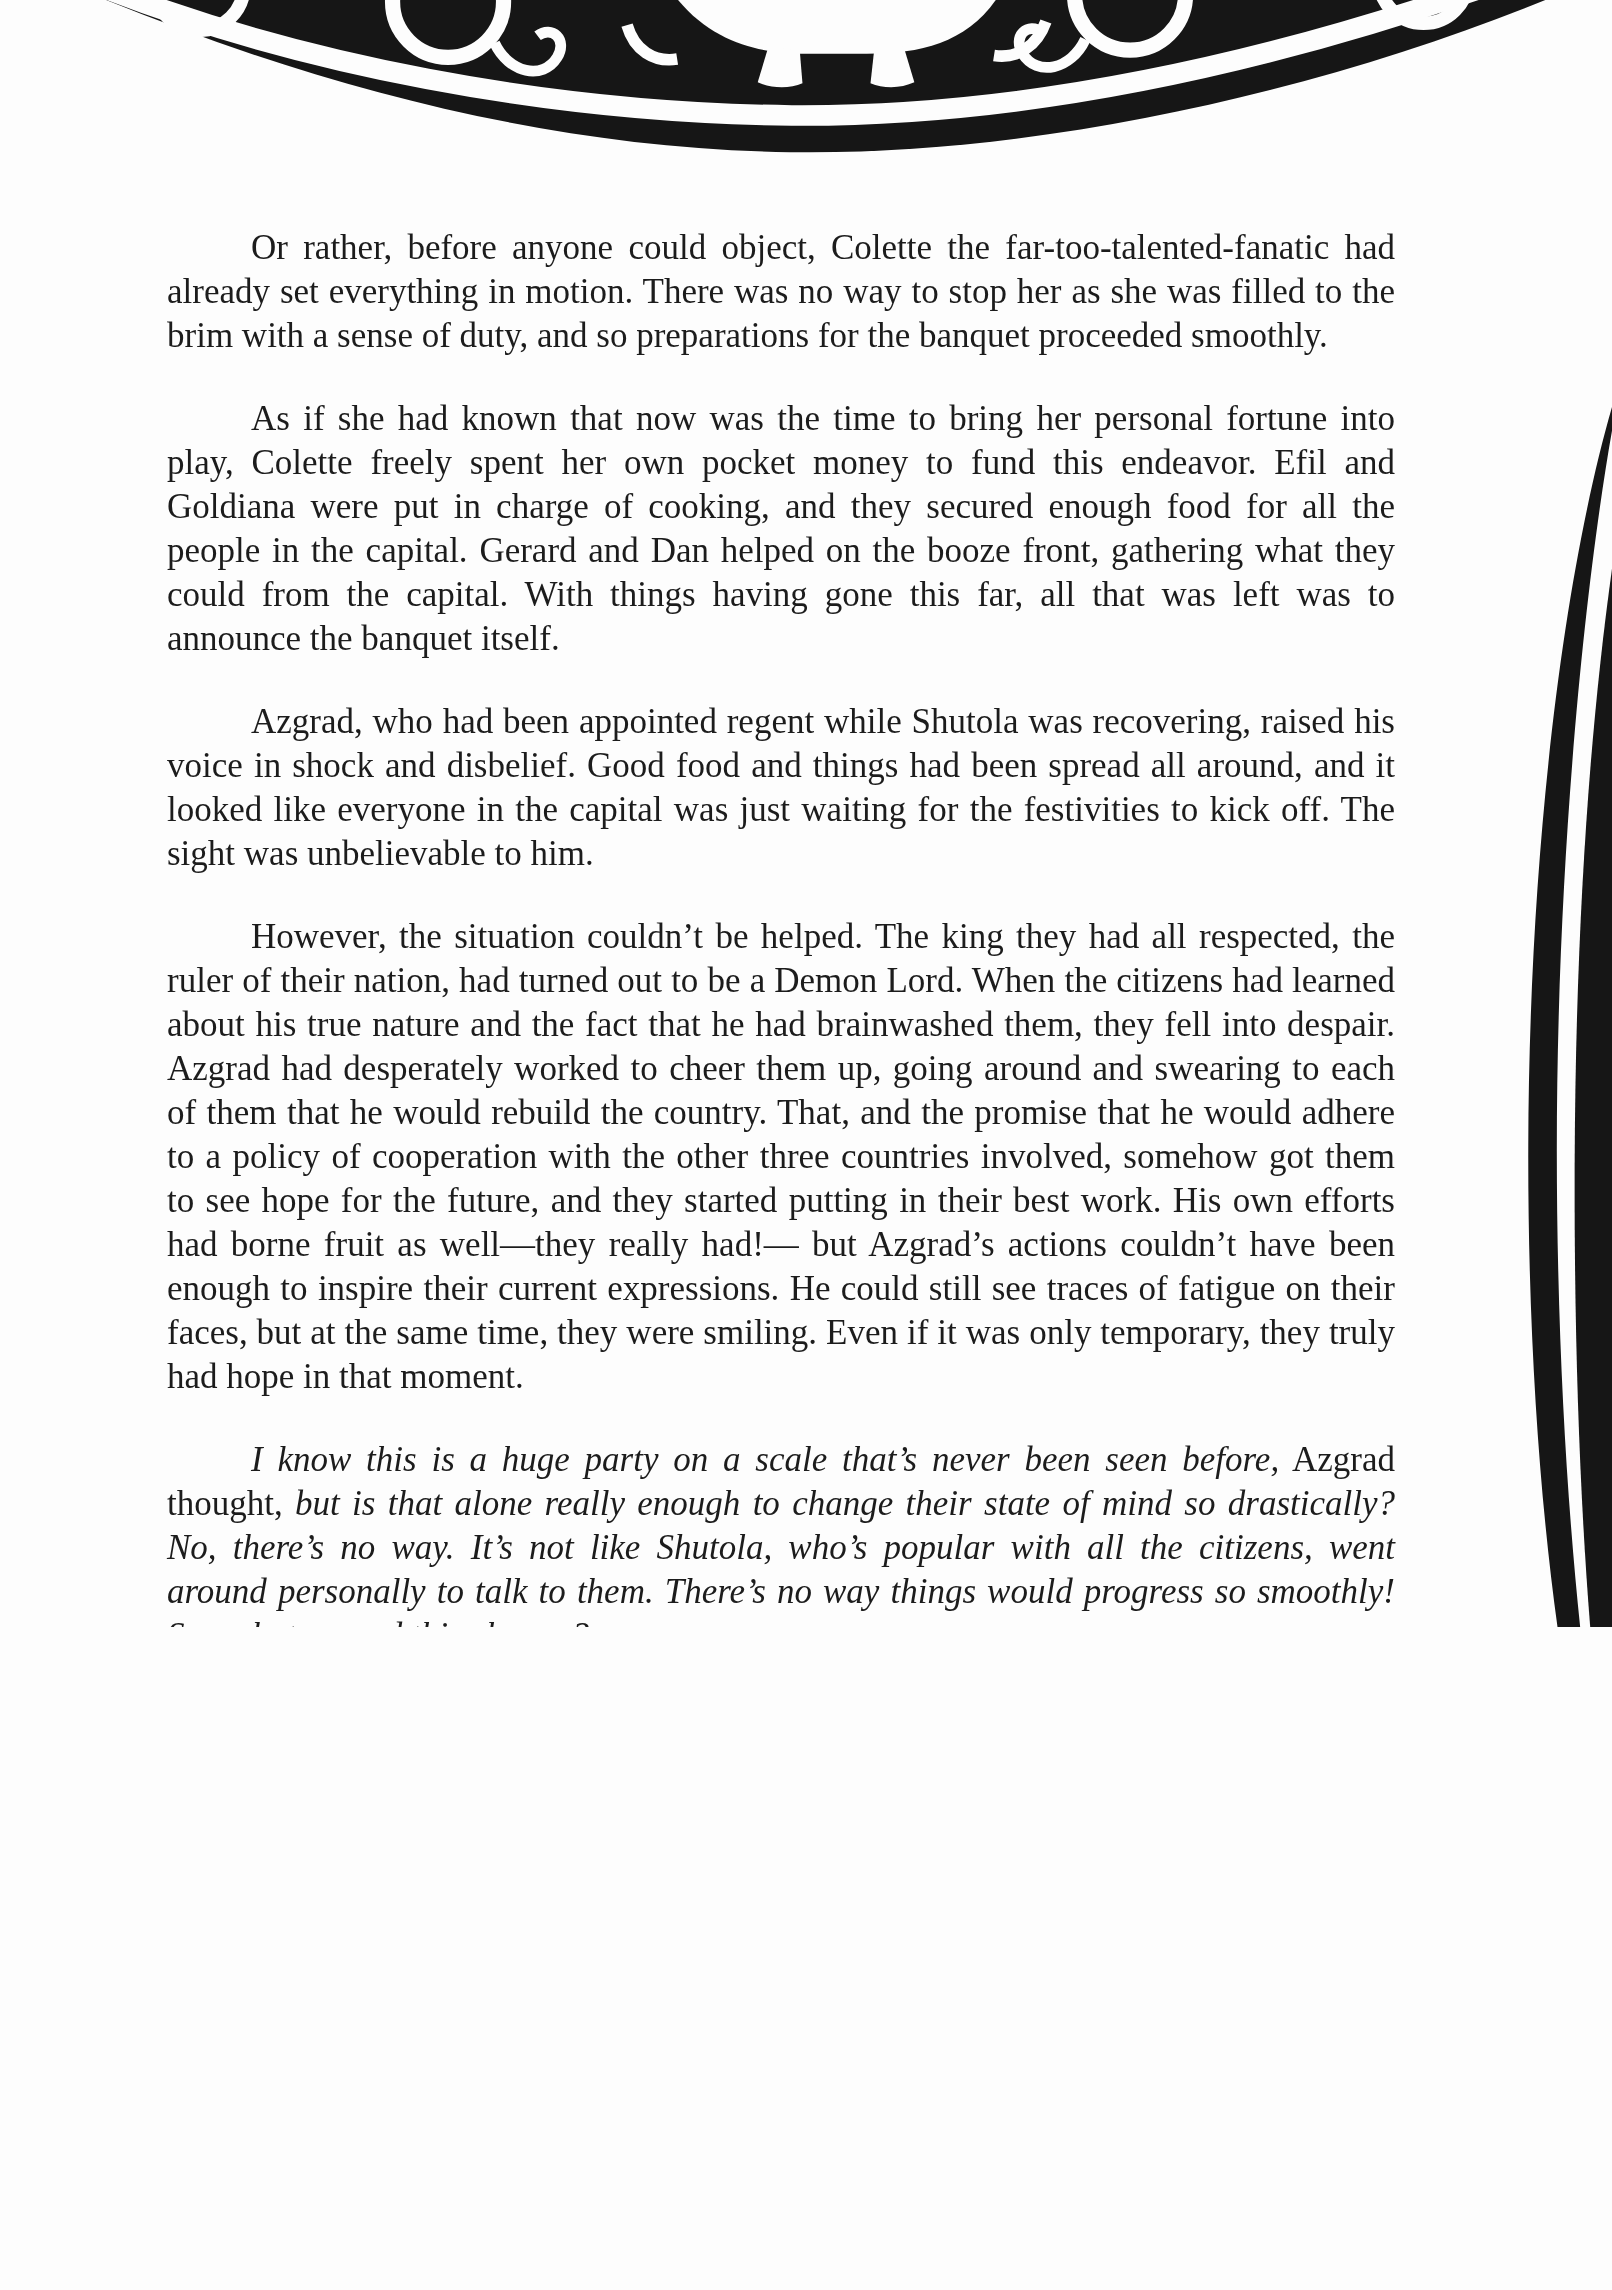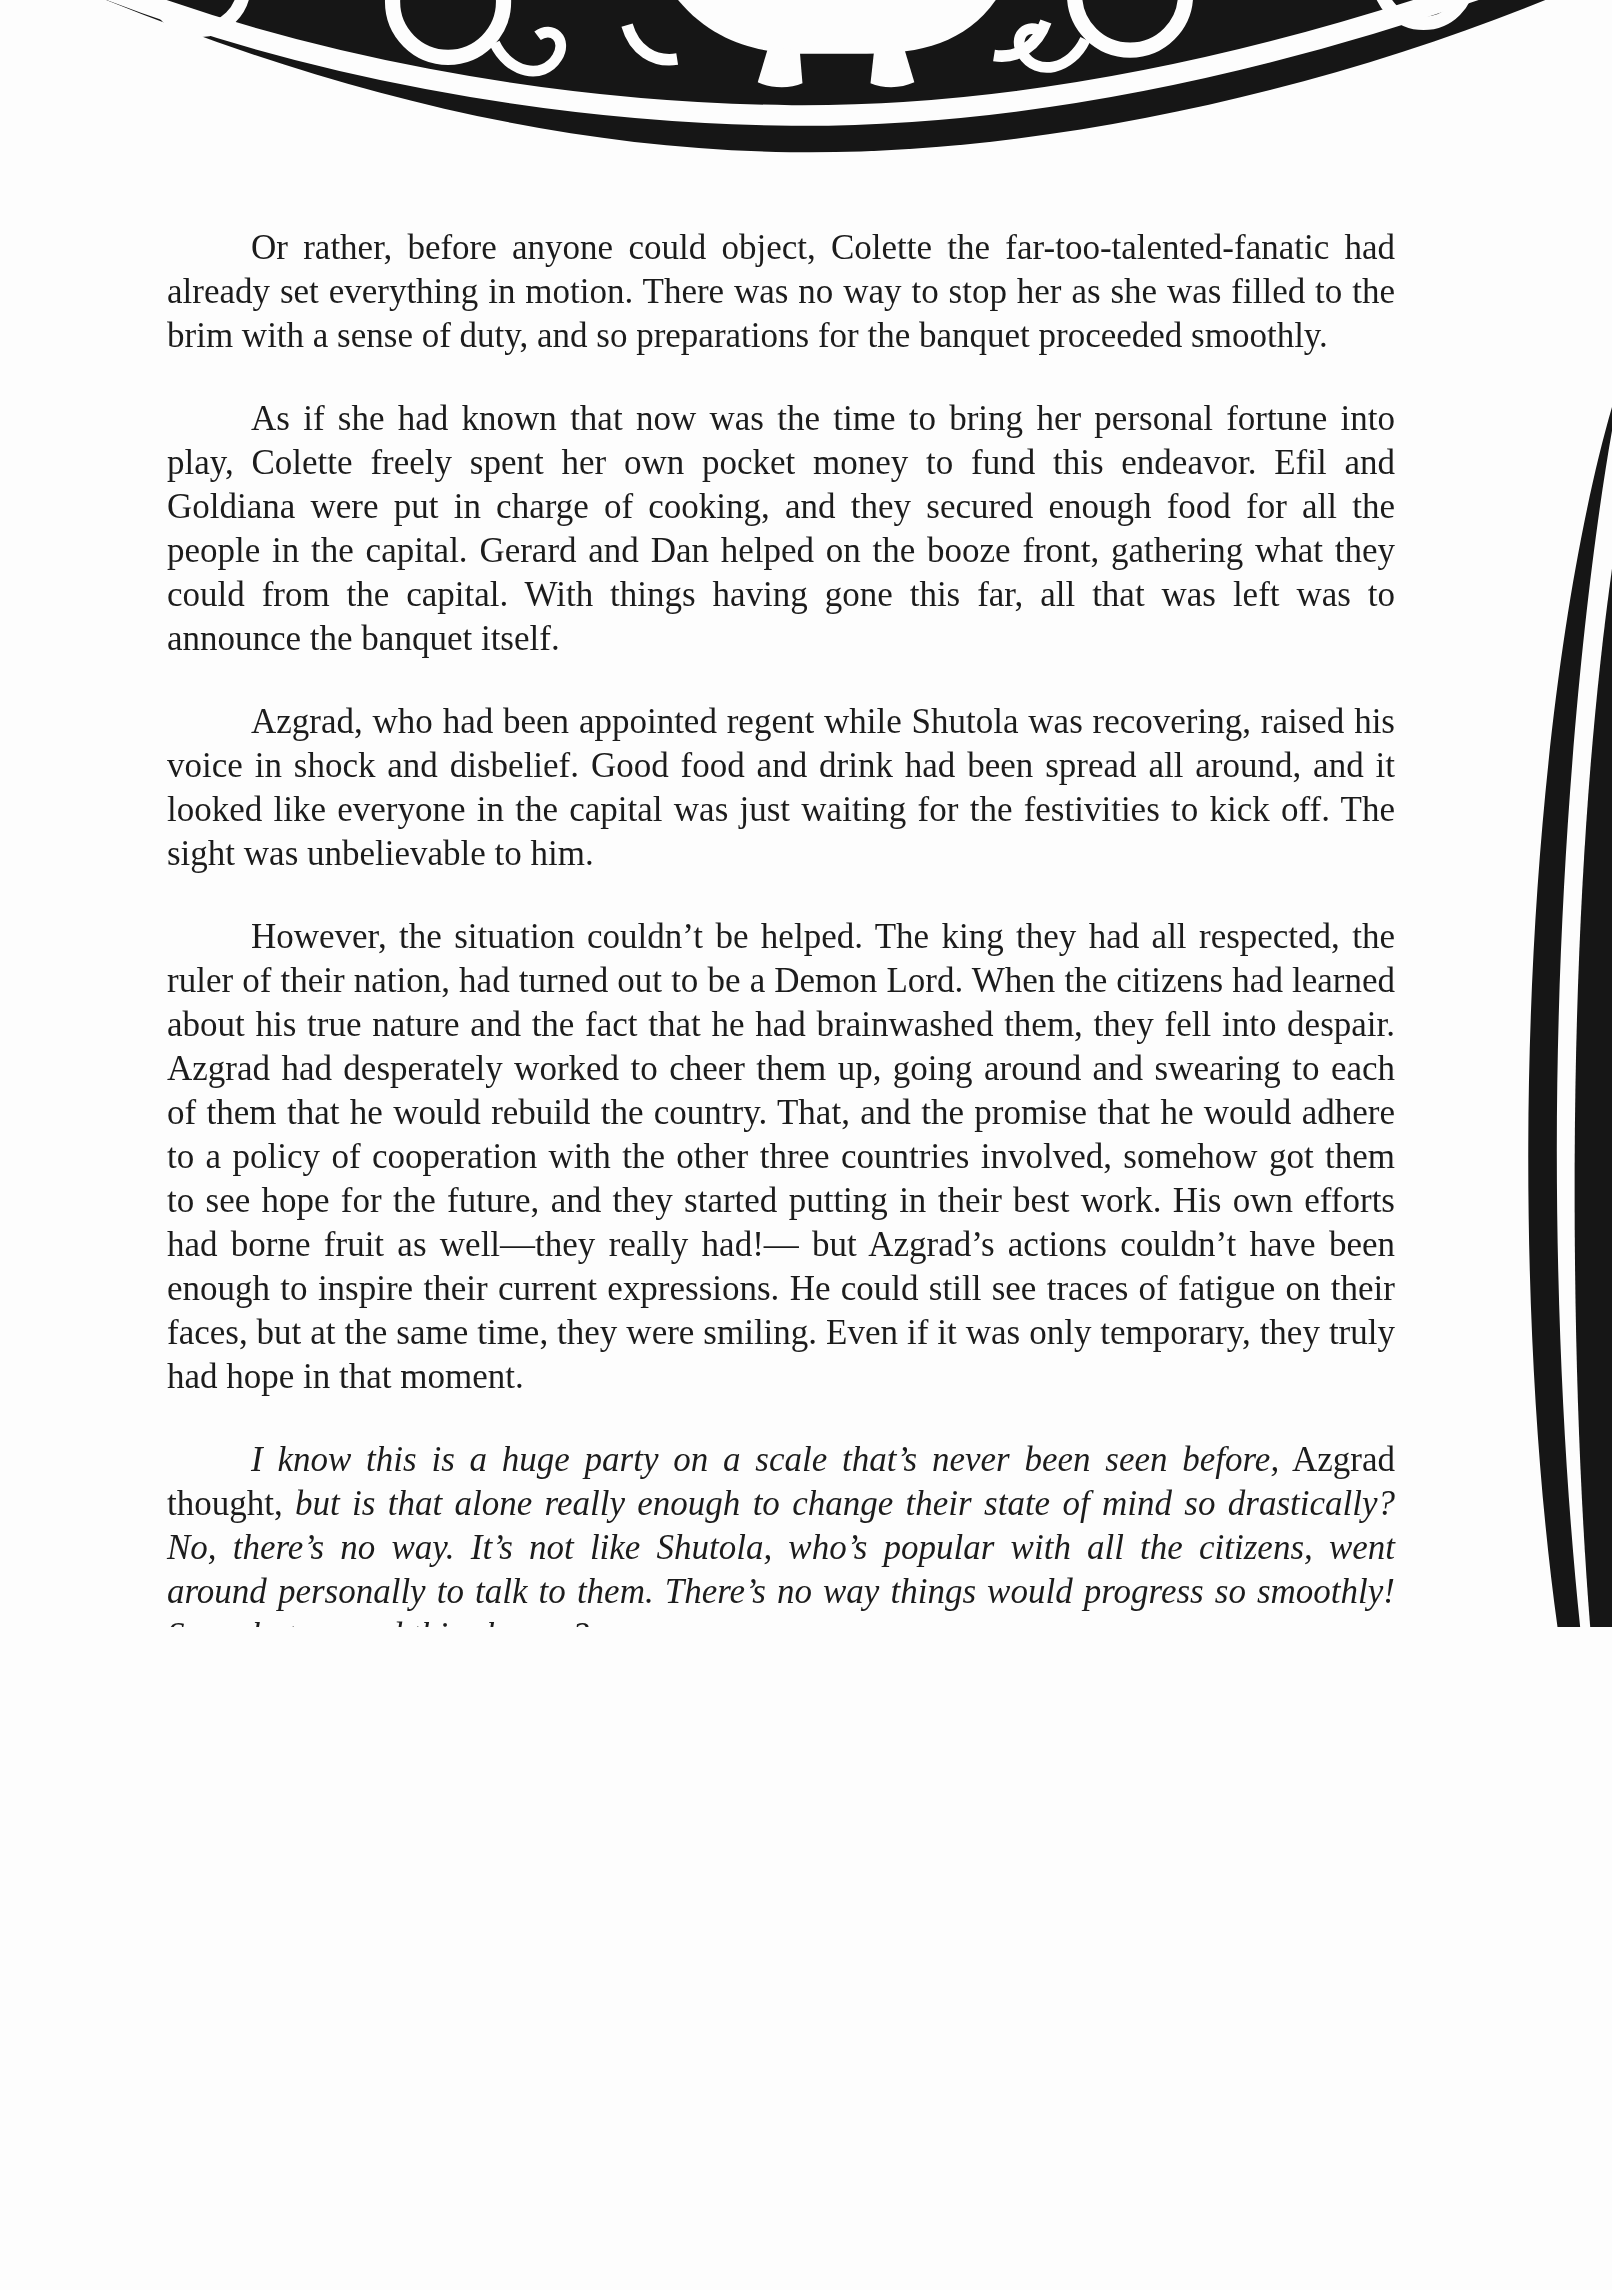--- a/index.html
+++ b/index.html
@@ -51,21 +51,21 @@
   </svg>
 
   <svg class="ornament right" viewBox="0 0 111 1730" aria-hidden="true">
     <path fill="#161616" d="M 111,68 C 55,260 17,570 16,900 C 15,1250 53,1550 105,1702 L 111,1706 L 111,1688 C 80,1545 48,1255 48,905 C 48,575 80,265 111,92 Z"></path>
     <path fill="#161616" d="M 111,245 C 82,450 69,680 68,920 C 67,1240 84,1490 111,1668 Z"></path>
   </svg>
 
   <div class="text-column">
       <p><span>Or rather, before anyone could object, Colette the far-too-talented-fanatic had already set everything in motion. There was no way to stop her as she was filled to the brim with a sense of duty, and so preparations for the banquet proceeded smoothly.</span></p>
       <p><span>As if she had known that now was the time to bring her personal fortune into play, Colette freely spent her own pocket money to fund this endeavor. Efil and Goldiana were put in charge of cooking, and they secured enough food for all the people in the capital. Gerard and Dan helped on the booze front, gathering what they could from the capital. With things having gone this far, all that was left was to announce the banquet itself.</span></p>
-      <p><span>Azgrad, who had been appointed regent while Shutola was recovering, raised his voice in shock and disbelief. Good food and drink had been spread all around, and it looked like everyone in the capital was just waiting for the festivities to kick off. The sight was unbelievable to him.</span></p>
+      <p><span>Azgrad, who had been appointed regent while Shutola was recovering, raised his voice in shock and disbelief. Good food and things had been spread all around, and it looked like everyone in the capital was just waiting for the festivities to kick off. The sight was unbelievable to him.</span></p>
       <p><span>However, the situation couldn’t be helped. The king they had all respected, the ruler of their nation, had turned out to be a Demon Lord. When the citizens had learned about his true nature and the fact that he had brainwashed them, they fell into despair. Azgrad had desperately worked to cheer them up, going around and swearing to each of them that he would rebuild the country. That, and the promise that he would adhere to a policy of cooperation with the other three countries involved, somehow got them to see hope for the future, and they started putting in their best work. His own efforts had borne fruit as well—they really had!— but Azgrad’s actions couldn’t have been enough to inspire their current expressions. He could still see traces of fatigue on their faces, but at the same time, they were smiling. Even if it was only temporary, they truly had hope in that moment.</span></p>
       <p><span class="it">I know this is a huge party on a scale that’s never been seen before,</span><span> Azgrad thought, </span><span class="it">but is that alone really enough to change their state of mind so drastically? No, there’s no way. It’s not like Shutola, who’s popular with all the citizens, went around personally to talk to them. There’s no way things would progress so smoothly! So...what caused this change?</span></p>
     </div>
 
   <svg class="ornament bottom" viewBox="0 0 1801 172" aria-hidden="true">
     <path fill="#161616" d="M 148,172 C 380,62 640,28 902,28 C 1172,28 1440,82 1668,172 Z"></path>
     <path fill="none" stroke="#fdfdfd" stroke-width="23" d="M 128,190 C 378,88 645,54 904,54 C 1178,56 1452,112 1695,200"></path>
 
     <path fill="#fdfdfd" d="M 572,172 C 566,118 592,92 630,90 L 700,90 C 740,93 756,120 750,172 Z"></path>
     <path fill="#161616" d="M 598,172 C 597,132 612,114 638,112 L 638,172 Z"></path>

